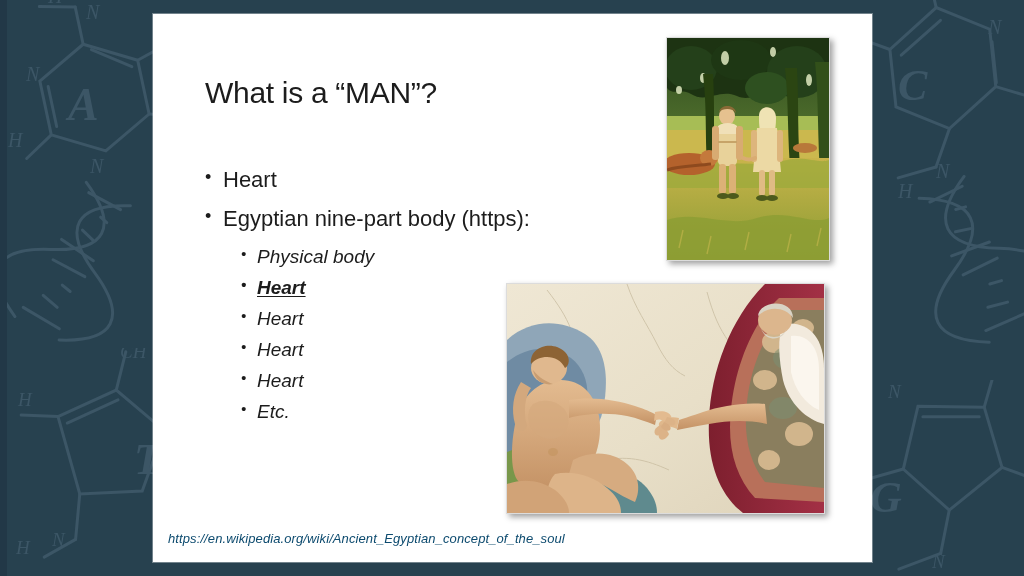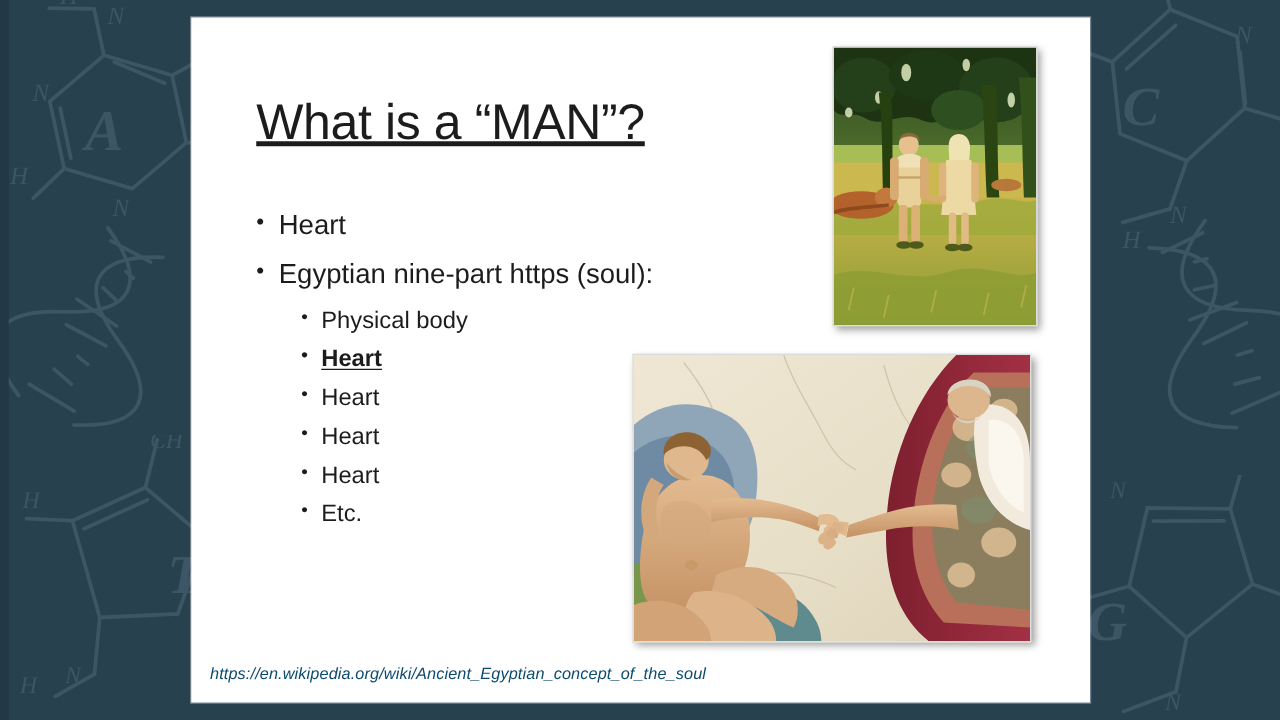--- a/index.html
+++ b/index.html
@@ -47,26 +47,25 @@
     width: 719px;
     height: 548px;
     background: #ffffff;
     box-shadow: 0 0 0 1px rgba(255,255,255,0.35);
   }
 
   #slide-title {
     position: absolute;
     left: 52px;
     top: 62px;
-    font-size: 40px;
+    font-size: 30px;
     font-weight: 400;
     color: #1c1c1c;
     letter-spacing: -0.3px;
     white-space: nowrap;
-    text-decoration: underline;
   }
 
   #bullets {
     position: absolute;
     left: 52px;
     top: 155px;
     width: 420px;
   }
 
   .b1 {
@@ -81,20 +80,21 @@
   .b1::before {
     content: "\2022";
     position: absolute;
     left: 0;
     top: -1px;
     font-size: 18px;
   }
 
   .sublist {
     margin-left: 36px;
+    font-style: italic;
   }
   .b2 {
     position: relative;
     padding-left: 16px;
     font-size: 19px;
     color: #1c1c1c;
     line-height: 1.0;
     margin-bottom: 12px;
     white-space: nowrap;
   }
@@ -272,21 +272,21 @@
 
     <div id="slide-title">What is a “MAN”?</div>
 
     <div id="bullets">
 
       <div class="b1">
         <span class="txt">Heart</span>
       </div>
 
       <div class="b1">
-        <span class="txt">Egyptian nine-part https (soul):</span>
+        <span class="txt">Egyptian nine-part body (https):</span>
       </div>
 
       <div class="sublist">
         <div class="b2">
           <span class="txt">Physical body</span>
         </div>
         <div class="b2 emph">
           <span class="txt">Heart</span>
         </div>
         <div class="b2">

